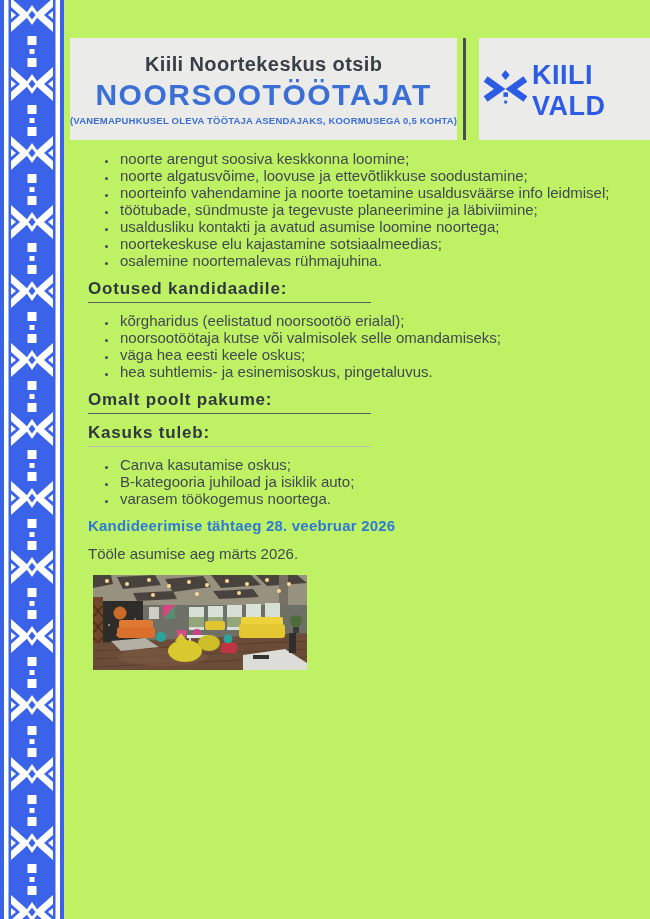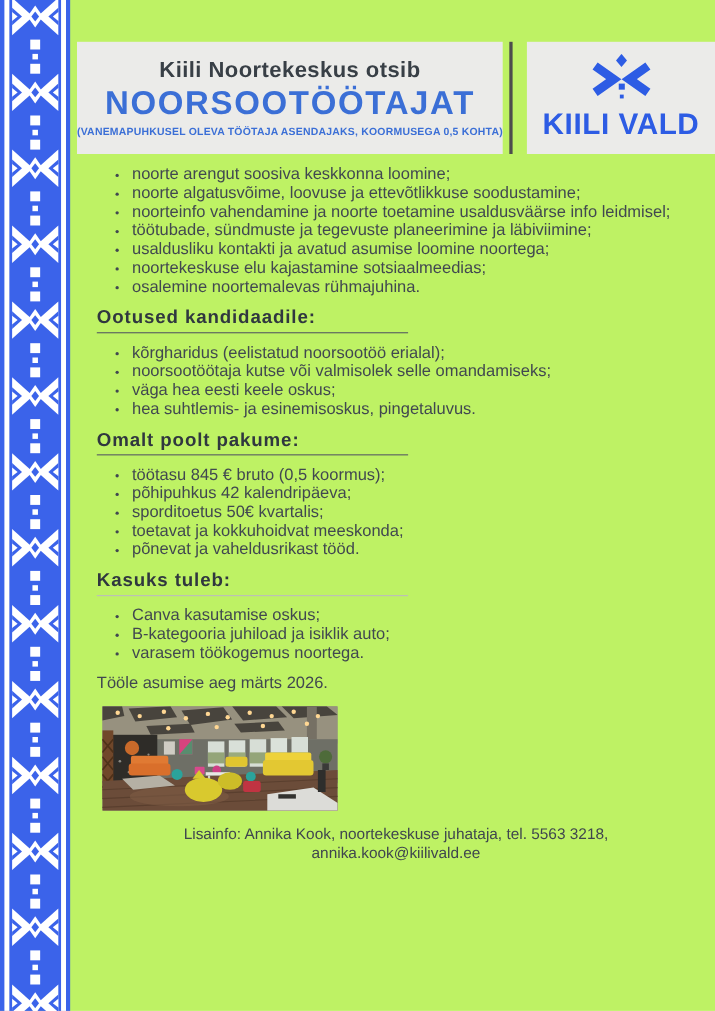--- a/index.html
+++ b/index.html
@@ -5,21 +5,21 @@
   html,body{margin:0;padding:0;background:#ffffff;}
   .page{position:relative;width:650px;height:919px;background:#bef264;overflow:hidden;
         font-family:"Liberation Sans",sans-serif;color:#414850;}
   
   .pattern-strip{position:absolute;left:0;top:0;width:64px;height:919px;}
   
   .header-band{position:absolute;left:70px;top:38px;right:0;height:102px;display:flex;}
   .title-panel{flex:1;background:#ebebe9;display:flex;flex-direction:column;align-items:center;
                justify-content:center;margin-right:6px;}
   .band-divider{width:3px;background:#4d4d4d;}
-  .logo-panel{width:178px;background:#ebebe9;display:flex;flex-direction:column;align-items:center;
+  .logo-panel{width:178px;background:#ebebe9;display:flex;align-items:center;
               justify-content:center;margin-left:13px;}
   .pretitle{font-size:20px;font-weight:bold;color:#383f46;letter-spacing:0.4px;}
   .main-title{font-size:30px;font-weight:bold;color:#3b6fd6;letter-spacing:1.5px;margin-top:2px;}
   .subtitle{font-size:9.5px;font-weight:bold;color:#3b6fd6;letter-spacing:0.2px;margin-top:3px;white-space:nowrap;}
   .logo-text{font-size:27px;font-weight:bold;color:#2d5ce4;letter-spacing:0.5px;margin-top:3px;}
   
   .content{position:absolute;left:88px;top:150px;width:544px;}
   .section-heading{font-size:17px;font-weight:bold;color:#30373f;letter-spacing:0.8px;
                    width:283px;border-bottom:1.6px solid #565b61;padding-bottom:3px;margin:0 0 9px 0;}
   .section-heading.light{border-bottom-color:#bcbcbc;}
@@ -110,35 +110,29 @@
 
     <div class="section-heading">Ootused kandidaadile:</div>
     <ul class="bullets">
       <li>kõrgharidus (eelistatud noorsootöö erialal);</li>
       <li>noorsootöötaja kutse või valmisolek selle omandamiseks;</li>
       <li>väga hea eesti keele oskus;</li>
       <li>hea suhtlemis- ja esinemisoskus, pingetaluvus.</li>
     </ul>
 
     <div class="section-heading">Omalt poolt pakume:</div>
-    <ul class="bullets">
-      <li>töötasu 845 € bruto (0,5 koormus);</li>
-      <li>põhipuhkus 42 kalendripäeva;</li>
-      <li>sporditoetus 50€ kvartalis;</li>
-      <li>toetavat ja kokkuhoidvat meeskonda;</li>
-      <li>põnevat ja vaheldusrikast tööd.</li>
-    </ul>
 
     <div class="section-heading light">Kasuks tuleb:</div>
     <ul class="bullets">
       <li>Canva kasutamise oskus;</li>
       <li>B-kategooria juhiload ja isiklik auto;</li>
       <li>varasem töökogemus noortega.</li>
     </ul>
 
+    <div class="deadline">Kandideerimise tähtaeg 28. veebruar 2026</div>
 
 
     <div class="start-line">Tööle asumise aeg märts 2026.</div>
 
     <div class="photo-wrap">
       <svg width="214" height="95" viewBox="0 0 214 95" xmlns="http://www.w3.org/2000/svg">
         <rect width="214" height="95" fill="#8e897f"></rect>
 
         <rect width="214" height="34" fill="#97917f"></rect>
         <g fill="#48443d">
@@ -219,19 +213,15 @@
         <rect x="128" y="68" width="16" height="10" rx="2" fill="#c03442"></rect>
         <ellipse cx="92" cy="76" rx="17" ry="11" fill="#d9c92e"></ellipse>
         <ellipse cx="116" cy="68" rx="11" ry="8" fill="#cdbd28"></ellipse>
         <path d="M82 66 L88 58 L94 66 Z" fill="#d9c92e"></path>
         <polygon points="150,80 192,74 214,88 214,95 150,95" fill="#dcdcd8"></polygon>
         <rect x="196" y="58" width="7" height="20" fill="#2e2e2c"></rect>
         <rect x="160" y="80" width="16" height="4" fill="#333330"></rect>
       </svg>
     </div>
 
-    <div class="footer">
-      <div>Lisainfo: Annika Kook, noortekeskuse juhataja, tel. 5563 3218,</div>
-      <div>annika.kook@kiilivald.ee</div>
-    </div>
 
   </div>
 </div>
 
 </body></html>

